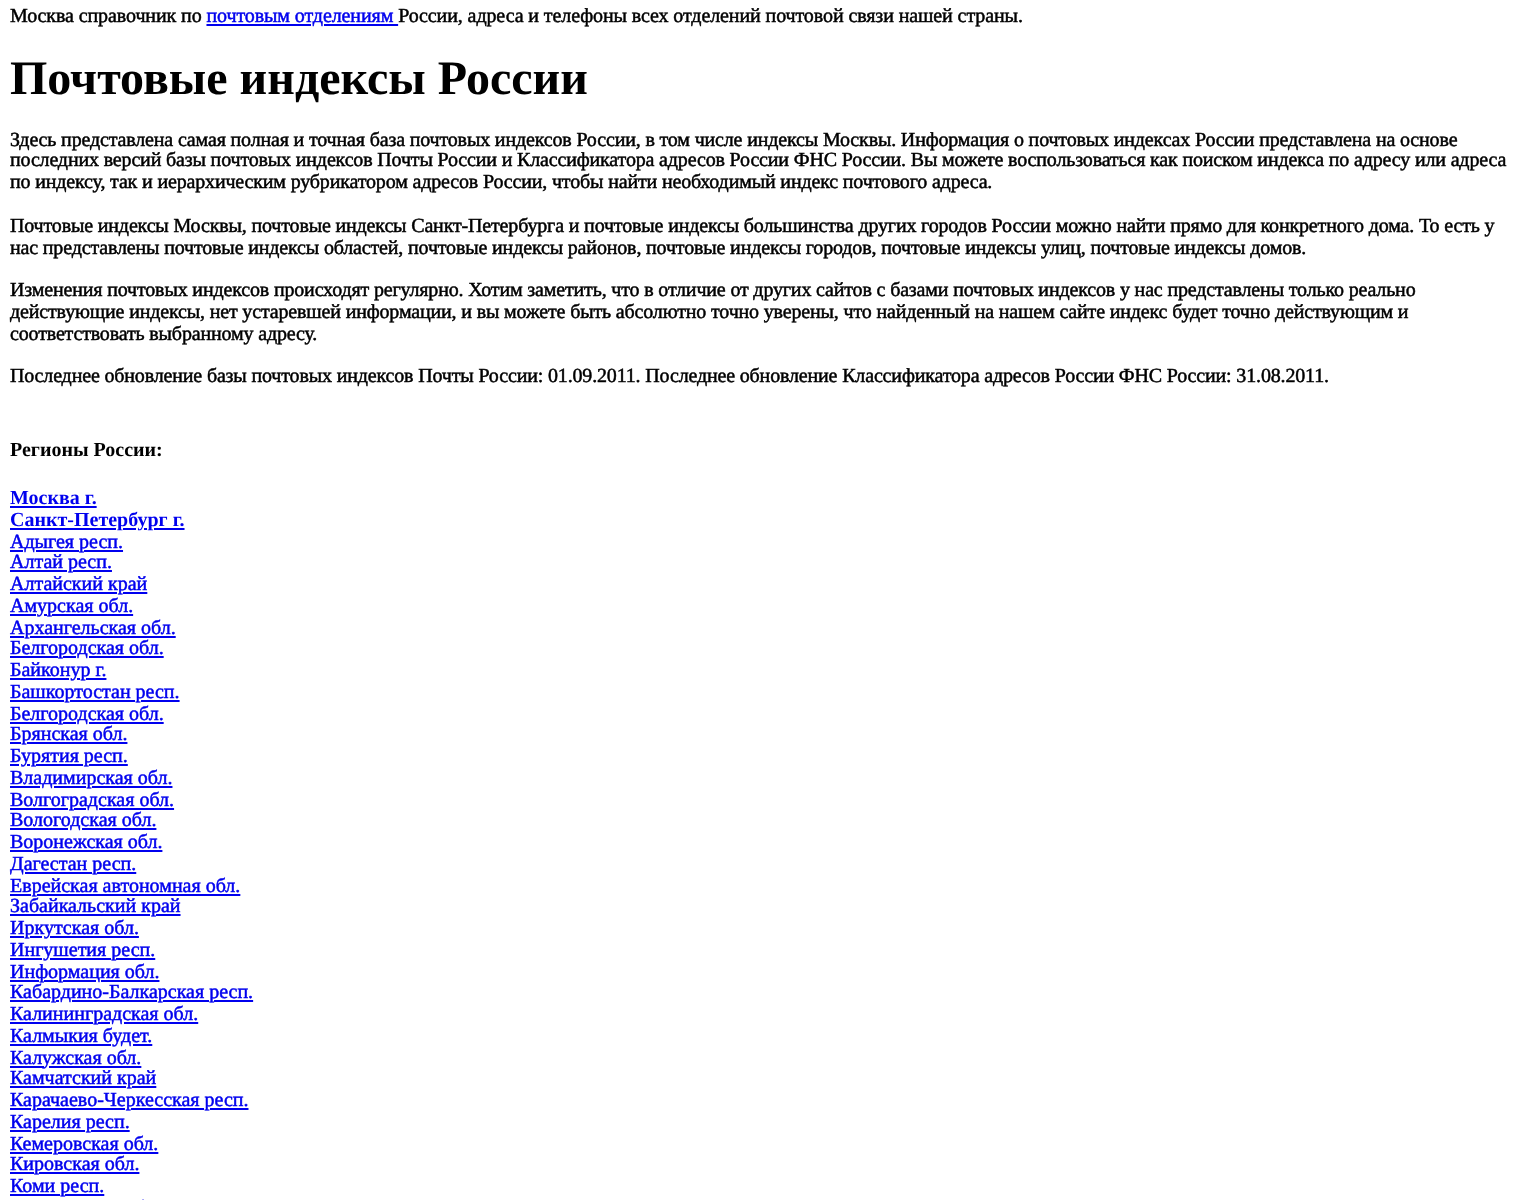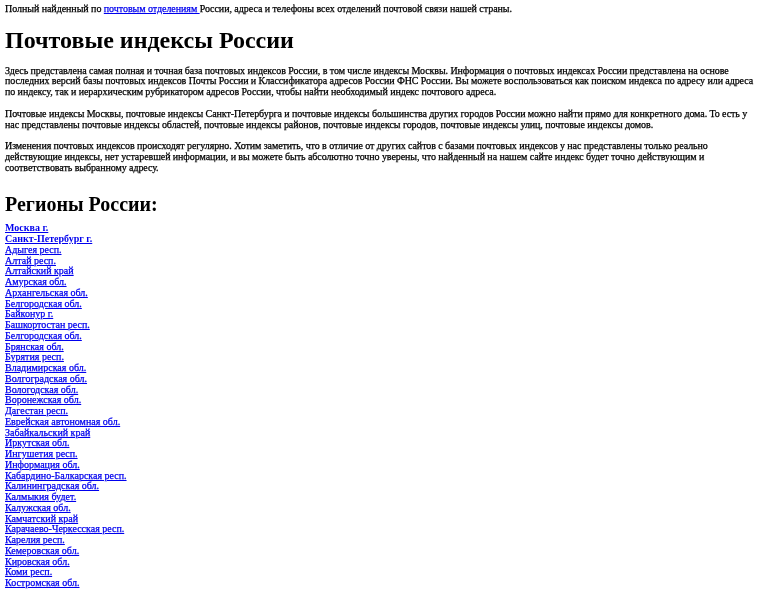--- a/index.html
+++ b/index.html
@@ -35,21 +35,21 @@
     font-weight: bold;
   }
   p.body {
     margin: 11px 0 0 0;
     letter-spacing: -0.08px;
   }
   p.body.first {
     margin-top: 14px;
   }
   h2 {
-    font-size: 20px;
+    font-size: 10px;
     line-height: 18px;
     margin: 22px 0 0 0;
     font-weight: bold;
     font-family: Liberation Serif, serif;
   }
   .regions {
     margin-top: 10px;
   }
   .region-link {
     display: block;
@@ -70,28 +70,29 @@
   }
   .intro a {
     -webkit-text-stroke: 0.25px #0000ee;
   }
 </style>
 </head>
 <body>
 
 <div class="page">
   <div class="intro">
-    <span>Полный найденный по </span><a href="#">почтовым отделениям </a><span>России, адреса и телефоны всех отделений почтовой связи нашей страны.</span>
+    <span>Москва справочник по </span><a href="#">почтовым отделениям </a><span>России, адреса и телефоны всех отделений почтовой связи нашей страны.</span>
   </div>
 
   <h1>Почтовые индексы России</h1>
 
   <p class="body first">Здесь представлена самая полная и точная база почтовых индексов России, в том числе индексы Москвы. Информация о почтовых индексах России представлена на основе последних версий базы почтовых индексов Почты России и Классификатора адресов России ФНС России. Вы можете воспользоваться как поиском индекса по адресу или адреса по индексу, так и иерархическим рубрикатором адресов России, чтобы найти необходимый индекс почтового адреса.</p>
   <p class="body">Почтовые индексы Москвы, почтовые индексы Санкт-Петербурга и почтовые индексы большинства других городов России можно найти прямо для конкретного дома. То есть у нас представлены почтовые индексы областей, почтовые индексы районов, почтовые индексы городов, почтовые индексы улиц, почтовые индексы домов.</p>
   <p class="body">Изменения почтовых индексов происходят регулярно. Хотим заметить, что в отличие от других сайтов с базами почтовых индексов у нас представлены только реально действующие индексы, нет устаревшей информации, и вы можете быть абсолютно точно уверены, что найденный на нашем сайте индекс будет точно действующим и соответствовать выбранному адресу.</p>
+  <p class="body">Последнее обновление базы почтовых индексов Почты России: 01.09.2011. Последнее обновление Классификатора адресов России ФНС России: 31.08.2011.</p>
 
   <h2>Регионы России:</h2>
 
   <div class="regions">
     <a href="#" class="region-link major">Москва г.</a>
     <a href="#" class="region-link major">Санкт-Петербург г.</a>
     <a href="#" class="region-link minor">Адыгея респ.</a>
     <a href="#" class="region-link minor">Алтай респ.</a>
     <a href="#" class="region-link minor">Алтайский край</a>
     <a href="#" class="region-link minor">Амурская обл.</a>

